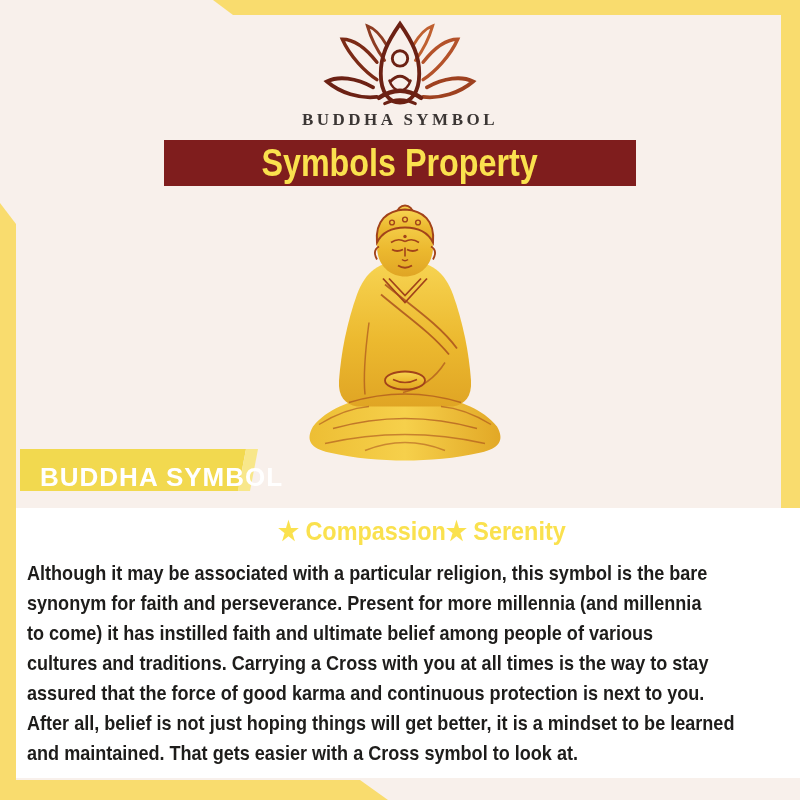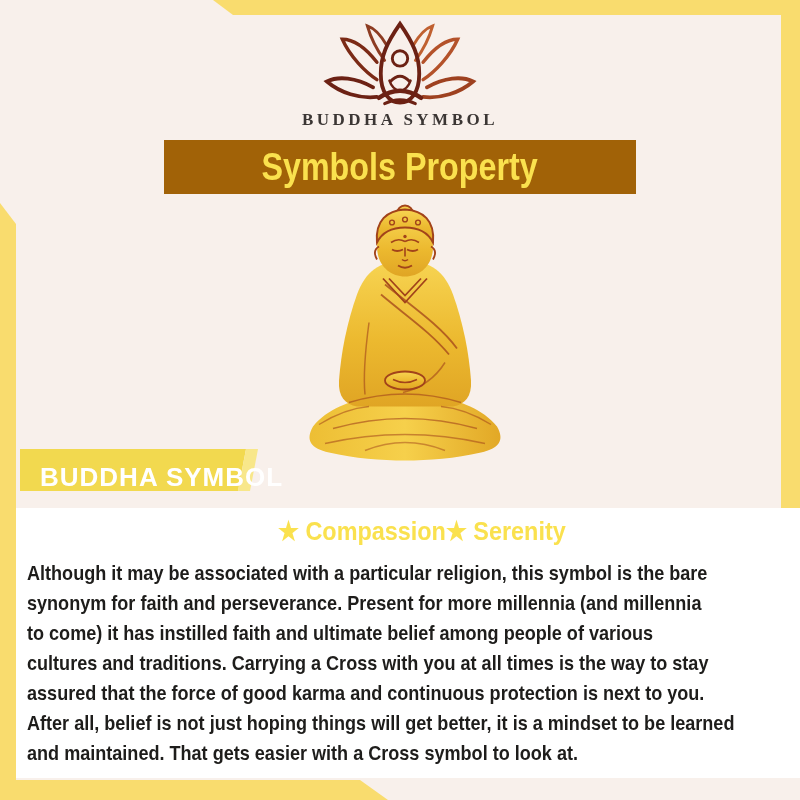--- a/index.html
+++ b/index.html
@@ -21,22 +21,22 @@
   .bar-bottom{left:0;top:780px;width:388px;height:20px;
     clip-path:polygon(0 0,360px 0,388px 20px,0 20px);}
 
   
   .logo-wrap{left:320px;top:20px;width:160px;height:100px;}
   .brand-name{left:0;top:110px;width:800px;text-align:center;
     font-family:"Liberation Serif",serif;font-weight:bold;
     font-size:17px;letter-spacing:3.5px;color:#3B3634;}
 
   
-  .title-band{left:164px;top:140px;width:472px;height:54px;
-    background:#a16207;display:flex;align-items:center;justify-content:center;}
+  .title-band{left:164px;top:140px;width:472px;height:46px;
+    background:#7f1d1d;display:flex;align-items:center;justify-content:center;}
   .title-text{font-size:38px;font-weight:bold;color:var(--title-yellow,#FAE14E);
     transform:scaleX(0.85);transform-origin:center;white-space:nowrap;}
 
   
   .buddha-wrap{left:295px;top:202px;width:220px;height:266px;}
 
   
   .ribbon{left:20px;top:449px;width:248px;height:42px;}
   .ribbon-main{position:absolute;inset:0;background:var(--ribbon-yellow,#F2D94F);
     clip-path:polygon(0 0,226px 0,218px 100%,0 100%);}

